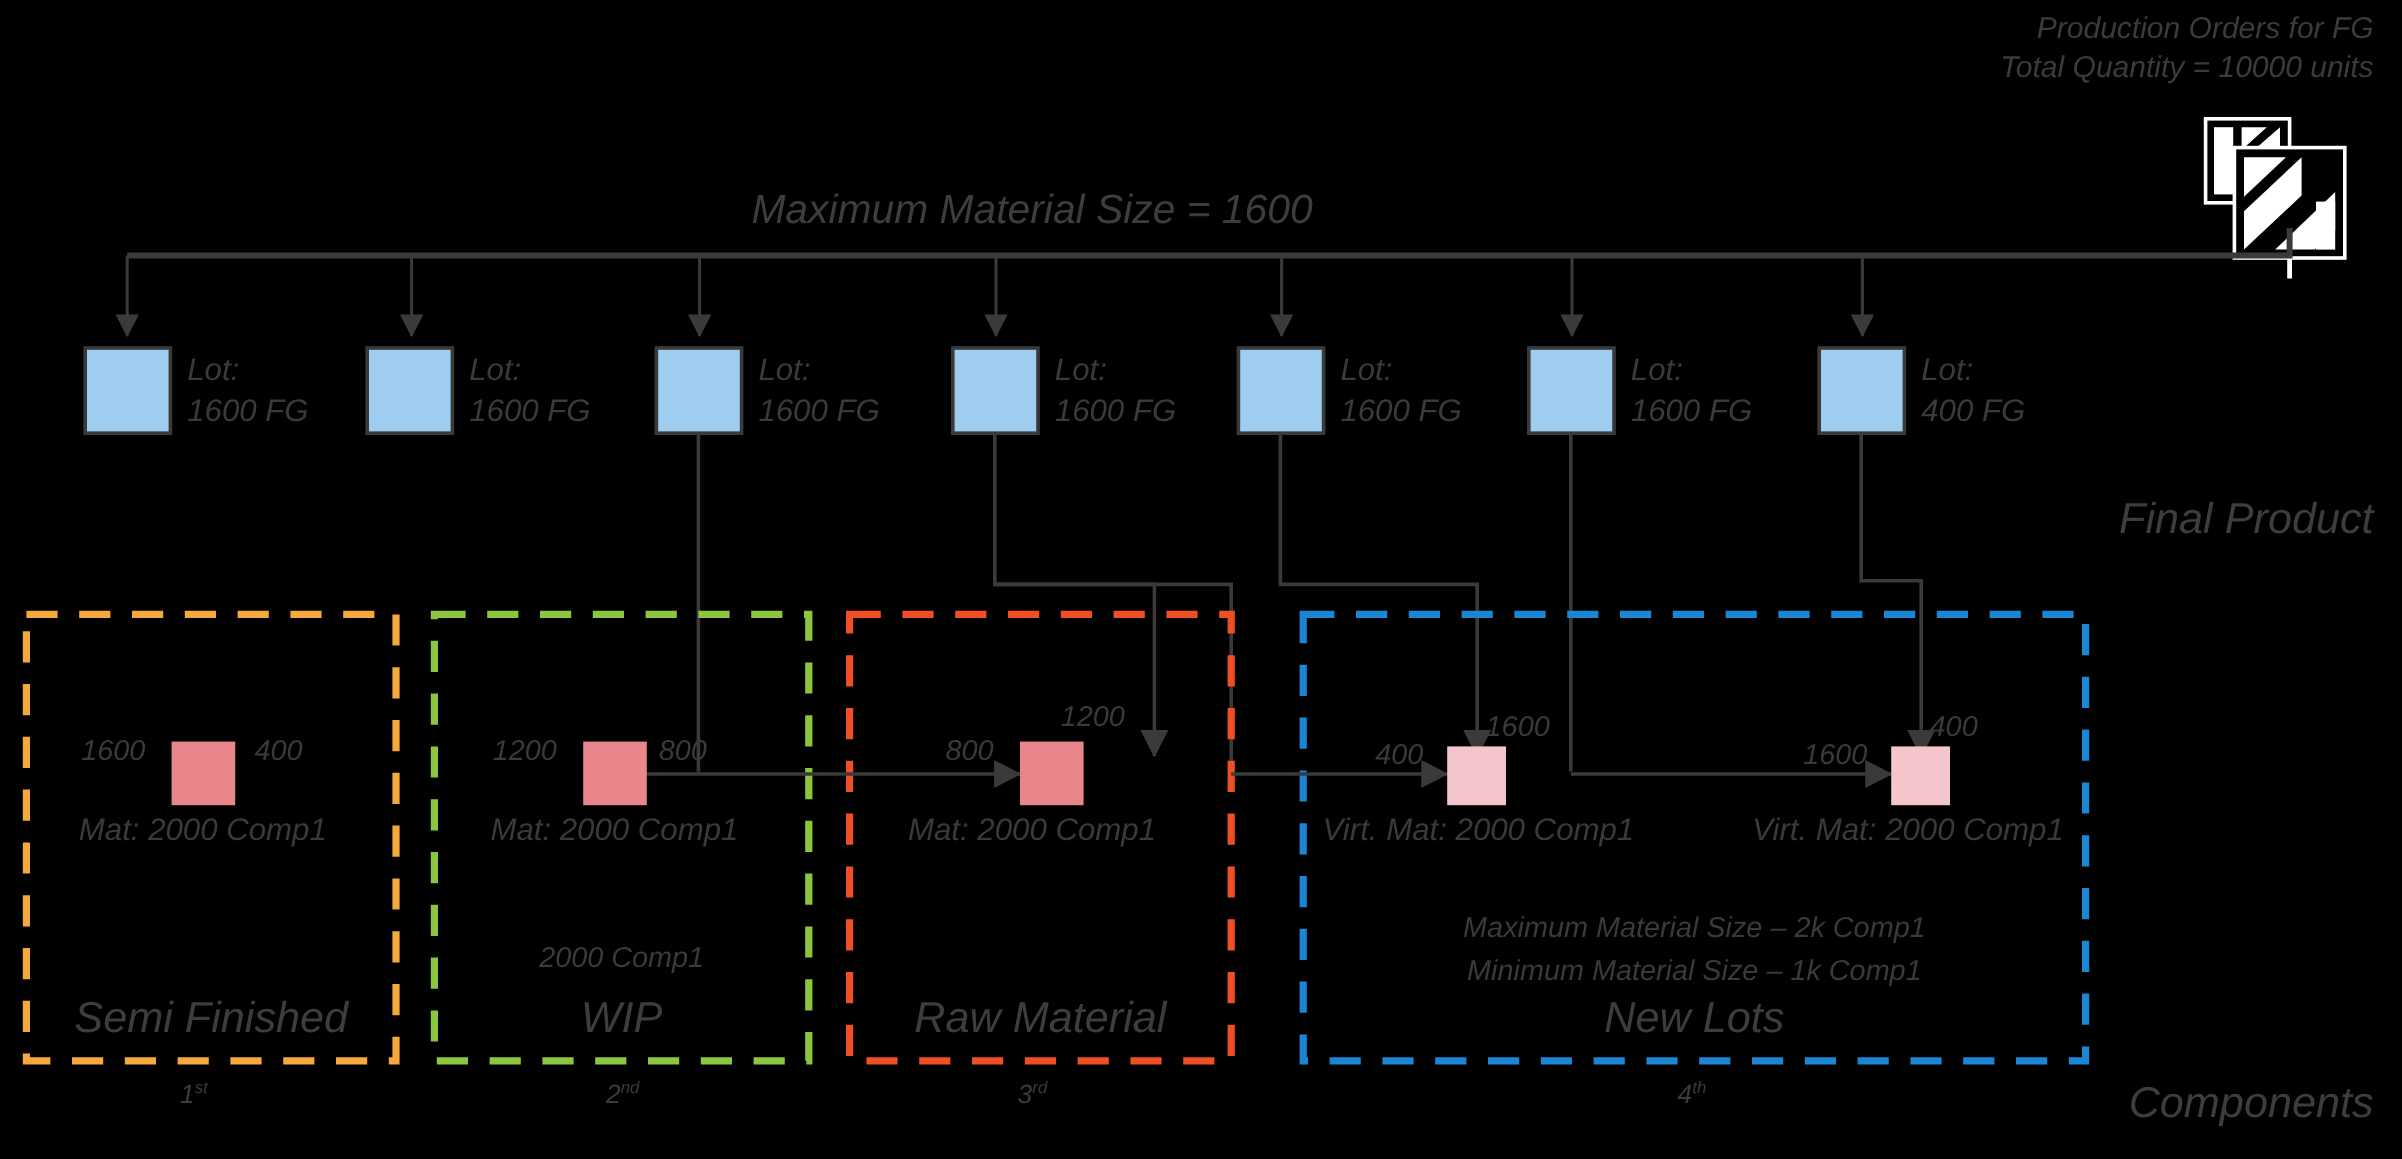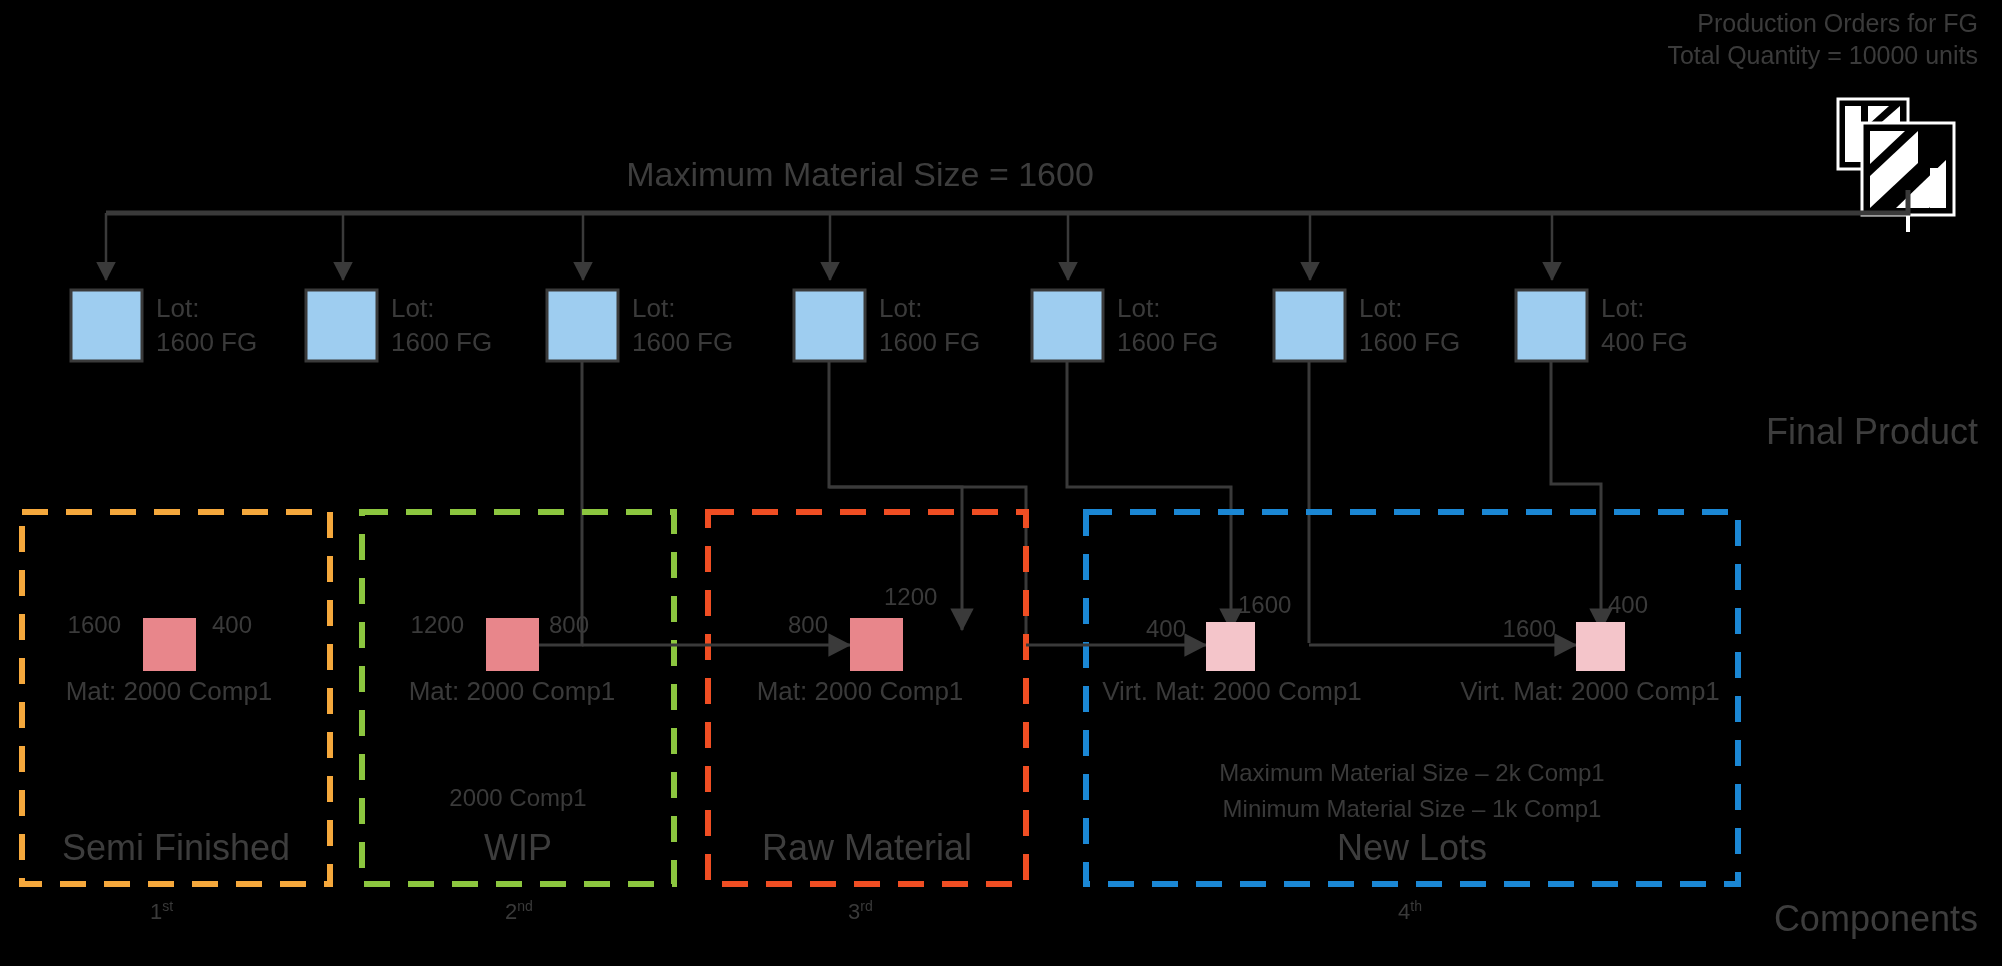--- a/index.html
+++ b/index.html
@@ -9,20 +9,21 @@
   }
   body {
     font-family: "Liberation Sans", sans-serif;
   }
   #stage {
     position: relative;
     width: 2002px;
     height: 966px;
     background: #000000;
     overflow: hidden;
+    font-style: italic;
   }
   #stage svg {
     position: absolute;
     top: 0;
     left: 0;
     width: 2002px;
     height: 966px;
   }
   text {
     font-family: "Liberation Sans", sans-serif;

